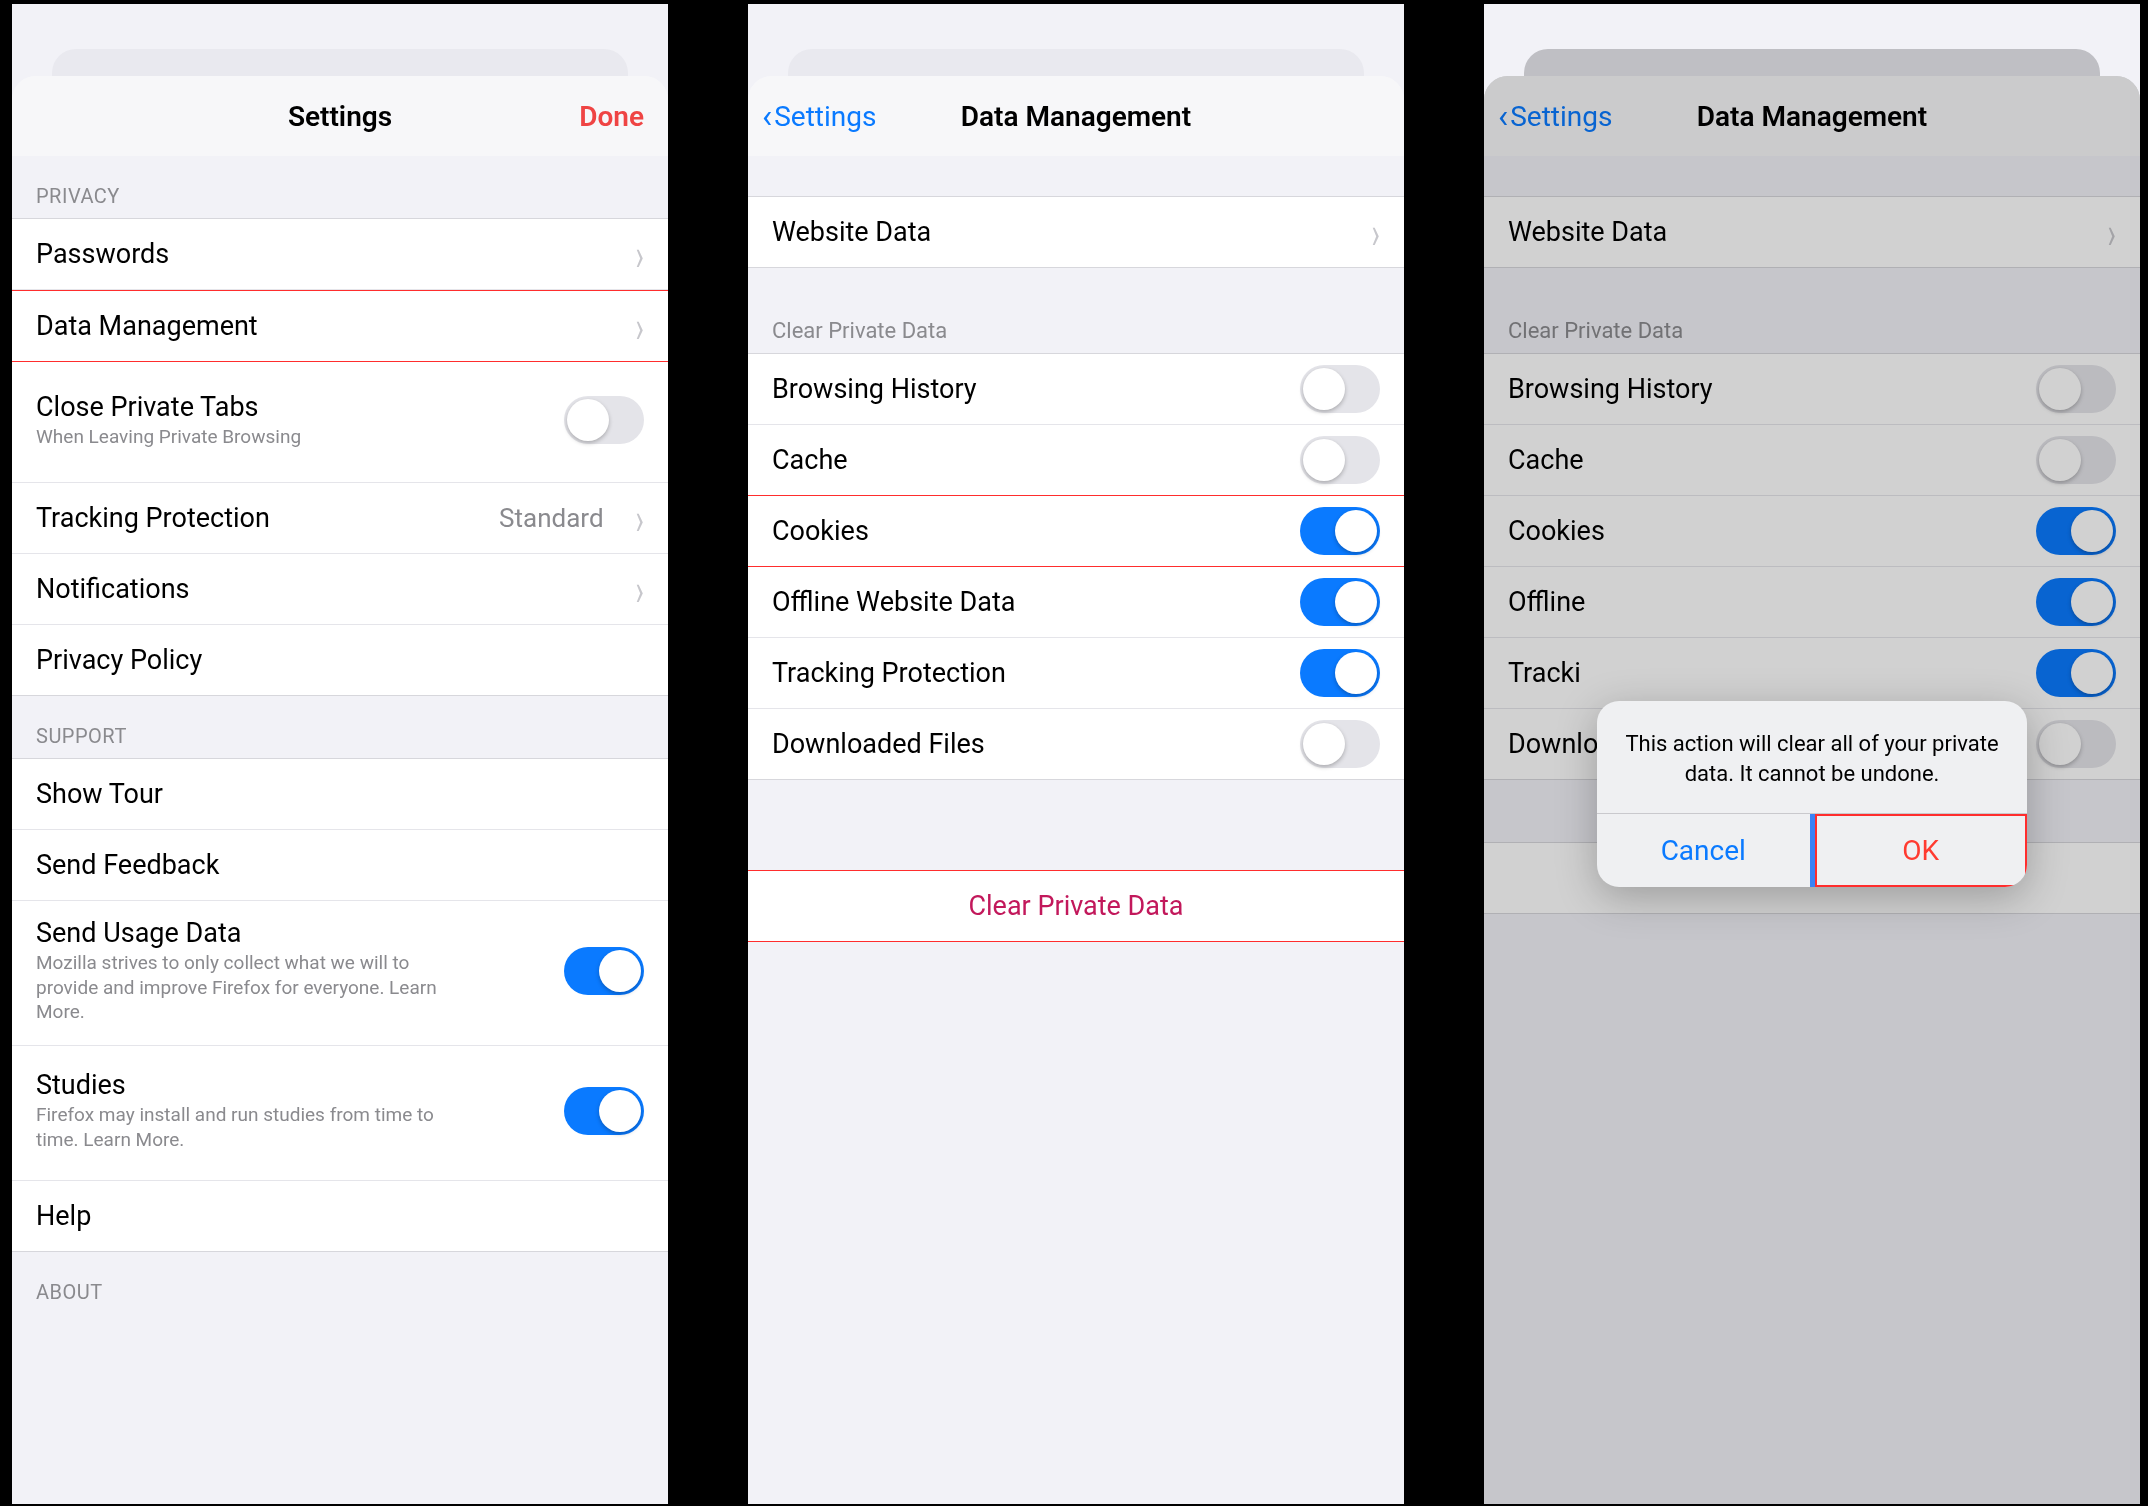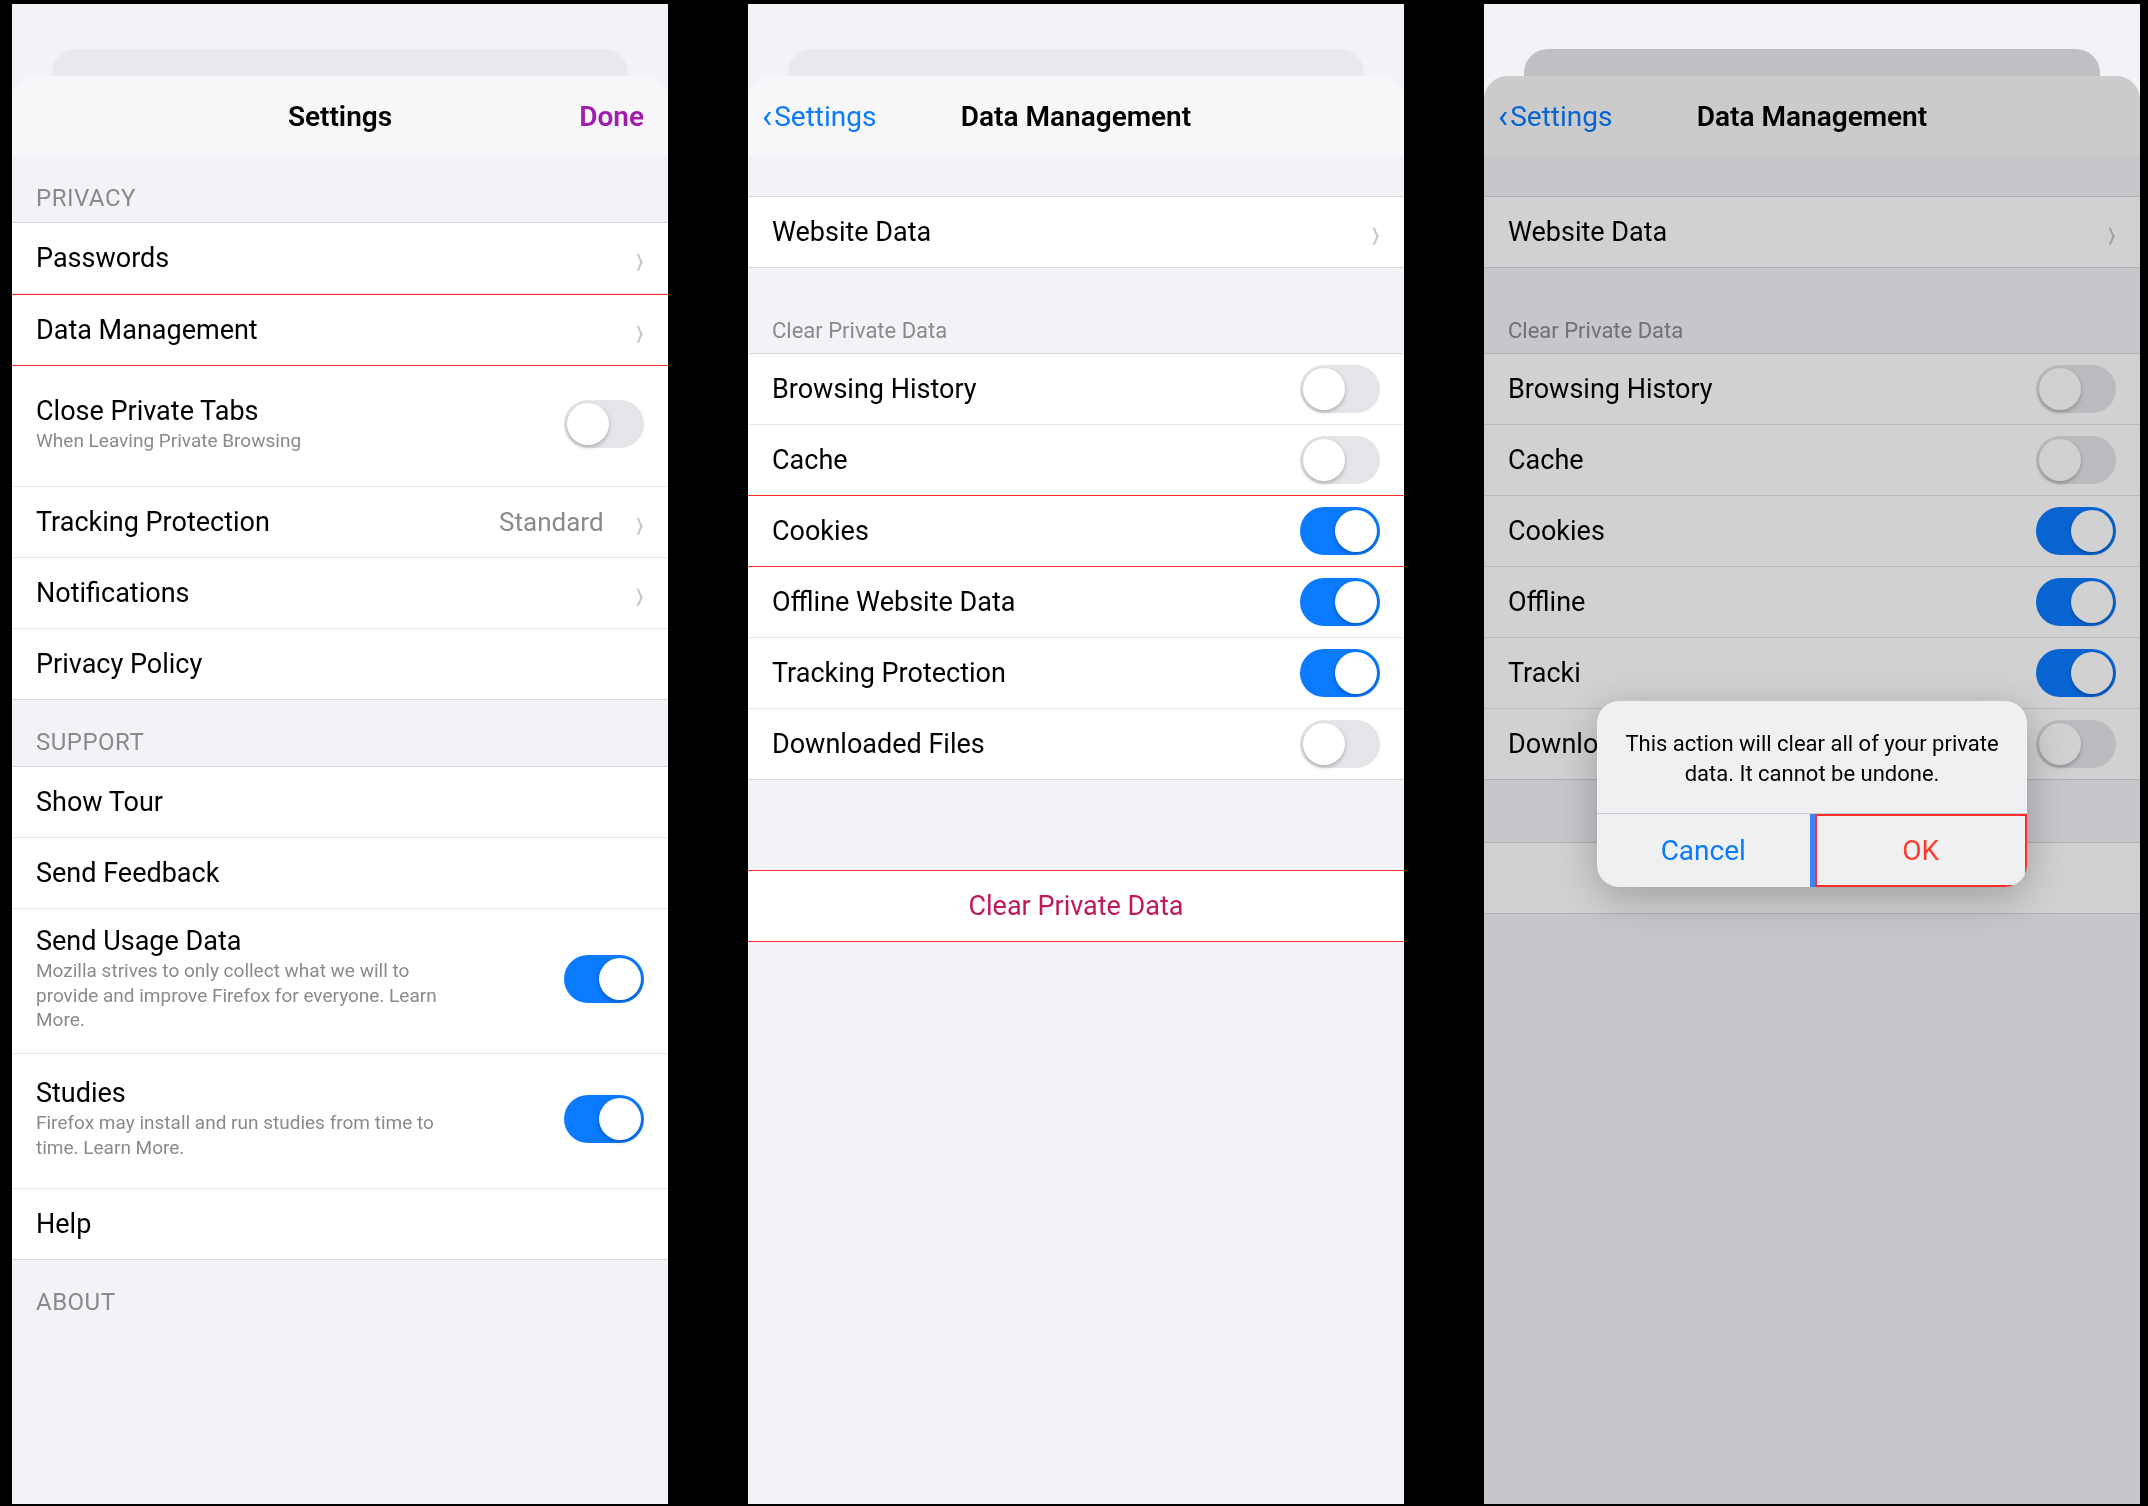--- a/index.html
+++ b/index.html
@@ -10,24 +10,24 @@
 .shot.s3{left:1480px}
 
 .sheet-back{position:absolute;top:45px;left:40px;right:40px;height:60px;background:#e9e9ef;border-radius:24px 24px 0 0;z-index:1}
 .sheet{position:absolute;top:72px;left:0;right:0;bottom:0;background:#f7f7f9;border-radius:24px 24px 0 0;z-index:2;overflow:hidden}
 .dim{filter:brightness(.82)}
 
 .nav{height:80px;background:#f7f7f9;border-bottom:1px solid #ddd;position:relative;display:flex;align-items:center;justify-content:center}
 .nav-title{font-weight:600;font-size:28px;color:#000}
 .nav-left{position:absolute;left:14px;display:flex;align-items:center;color:#0a7aff;font-size:28px}
 .nav-left .chev{font-size:34px;margin-right:2px;line-height:1}
-.nav-right{position:absolute;right:24px;color:#a21caf;font-size:28px;font-weight:600}
+.nav-right{position:absolute;right:24px;color:#ef4444;font-size:28px;font-weight:600}
 
 .group{margin:0}
-.group-header{padding:28px 24px 10px;font-size:24px;color:#8a8a8e;text-transform:uppercase;letter-spacing:.5px}
+.group-header{padding:28px 24px 10px;font-size:20px;color:#8a8a8e;text-transform:uppercase;letter-spacing:.5px}
 .group-header.nocap{text-transform:none;font-size:22px;letter-spacing:0}
 .cells{background:#fff;border-top:1px solid #d7d7dc;border-bottom:1px solid #d7d7dc}
 .cell{display:flex;align-items:center;padding:0 24px;min-height:70px;position:relative;border-bottom:1px solid #e5e5ea}
 .cell:last-child{border-bottom:none}
 .cell .label{flex:1;font-size:27px;color:#000}
 .cell .sub{display:block;font-size:19px;color:#8a8a8e;margin-top:2px;line-height:1.3;padding-right:90px}
 .cell.tall{min-height:96px;padding-top:10px;padding-bottom:14px}
 .cell .detail-text{color:#8a8a8e;font-size:26px;margin-right:24px}
 .cell .chev-right{color:#c7c7cc;font-size:28px;transform:scaleY(1.6);margin-left:8px}
 .cell.center .label{color:#c2185b;text-align:center}

